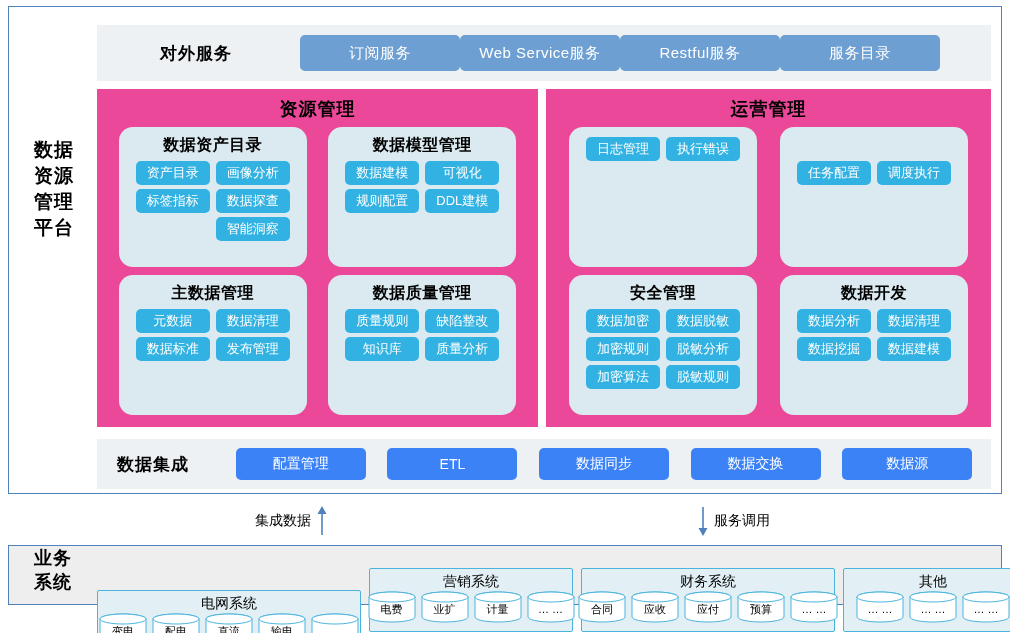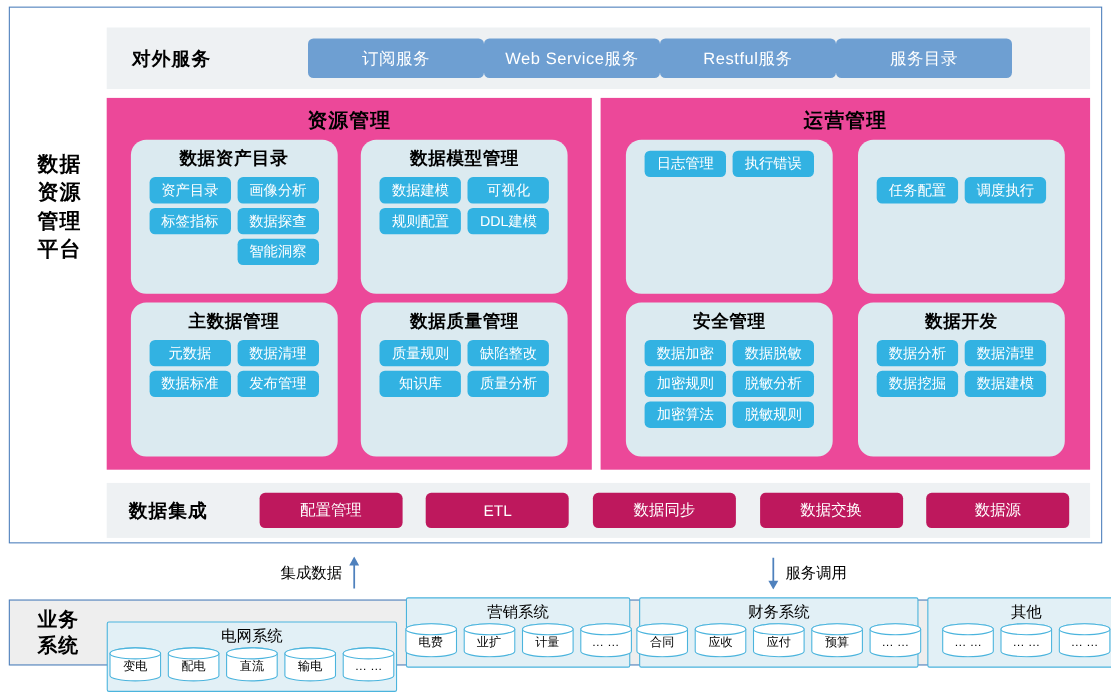--- a/index.html
+++ b/index.html
@@ -22,21 +22,21 @@
     line-height:26px;letter-spacing:1px;
   }
 
   
   .svc-row{
     position:absolute;left:88px;top:18px;width:894px;height:56px;
     background:#eef1f3;display:flex;align-items:center;box-sizing:border-box;
   }
   .svc-title{
     width:118px;flex:0 0 118px;text-align:center;
-    font-size:17px;font-weight:bold;color:#000;letter-spacing:1px;
+    font-size:17px;font-weight:bold;color:#000;letter-spacing:1px;padding-left:40px;
   }
   .svc-btns{flex:1;display:flex;align-items:center;justify-content:center;padding-right:6px;}
   .svc-btn{
     width:160px;height:36px;background:#6e9fd2;border-radius:5px;
     color:#fff;font-size:15px;display:flex;align-items:center;justify-content:center;
     letter-spacing:.5px;
   }
 
   
   .panel{
@@ -78,37 +78,37 @@
   .int-row{
     position:absolute;left:88px;top:432px;width:894px;height:50px;
     background:#eef1f3;display:flex;align-items:center;box-sizing:border-box;gap:16px;
   }
   .int-title{
     width:112px;flex:0 0 112px;text-align:center;
     font-size:17px;font-weight:bold;color:#000;letter-spacing:1px;
   }
   .int-btns{flex:1;display:flex;align-items:center;justify-content:space-around;padding-right:8px;}
   .int-btn{
-    width:130px;height:32px;background:#be185d;border-radius:5px;
+    width:130px;height:32px;background:#3b82f6;border-radius:5px;
     color:#fff;font-size:14px;display:flex;align-items:center;justify-content:center;
   }
 
   
   .arrow-band{position:absolute;left:0;top:498px;width:1010px;height:44px;}
   .arrow-item{position:absolute;display:flex;align-items:center;gap:5px;
     font-size:14px;color:#000;white-space:nowrap;}
   .arrow-up{left:255px;top:8px;}
   .arrow-down{left:697px;top:8px;}
   .arr-svg{display:block;}
 
   
   .biz{
     position:absolute;left:8px;top:545px;width:994px;height:60px;
     border:1.5px solid #4f81bd;background:#eeeeee;box-sizing:border-box;
-    display:flex;align-items:center;
+    display:flex;align-items:flex-start;
   }
   .biz-label{
     width:88px;flex:0 0 88px;text-align:center;
     font-size:18px;font-weight:bold;color:#000;line-height:24px;letter-spacing:1px;
   }
   .biz-groups{flex:1;display:flex;align-items:center;gap:8px;padding-right:10px;}
   .biz-group{
     border:1px solid #4bb4dd;background:#e2f0f6;border-radius:2px;
     height:64px;box-sizing:border-box;padding:2px 6px 4px 6px;
     display:flex;flex-direction:column;align-items:center;

